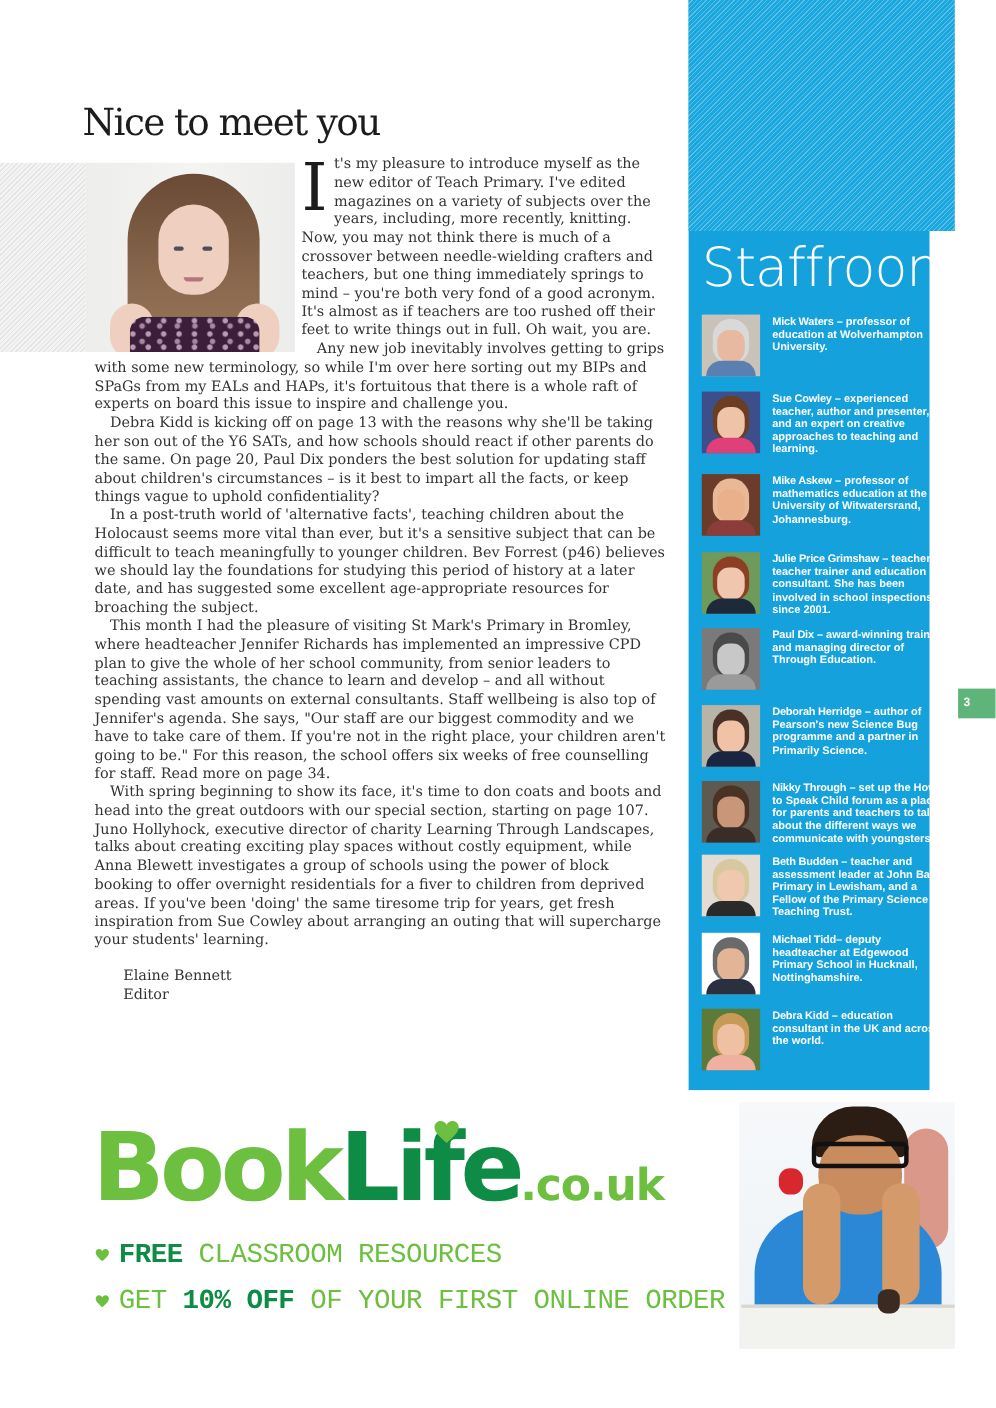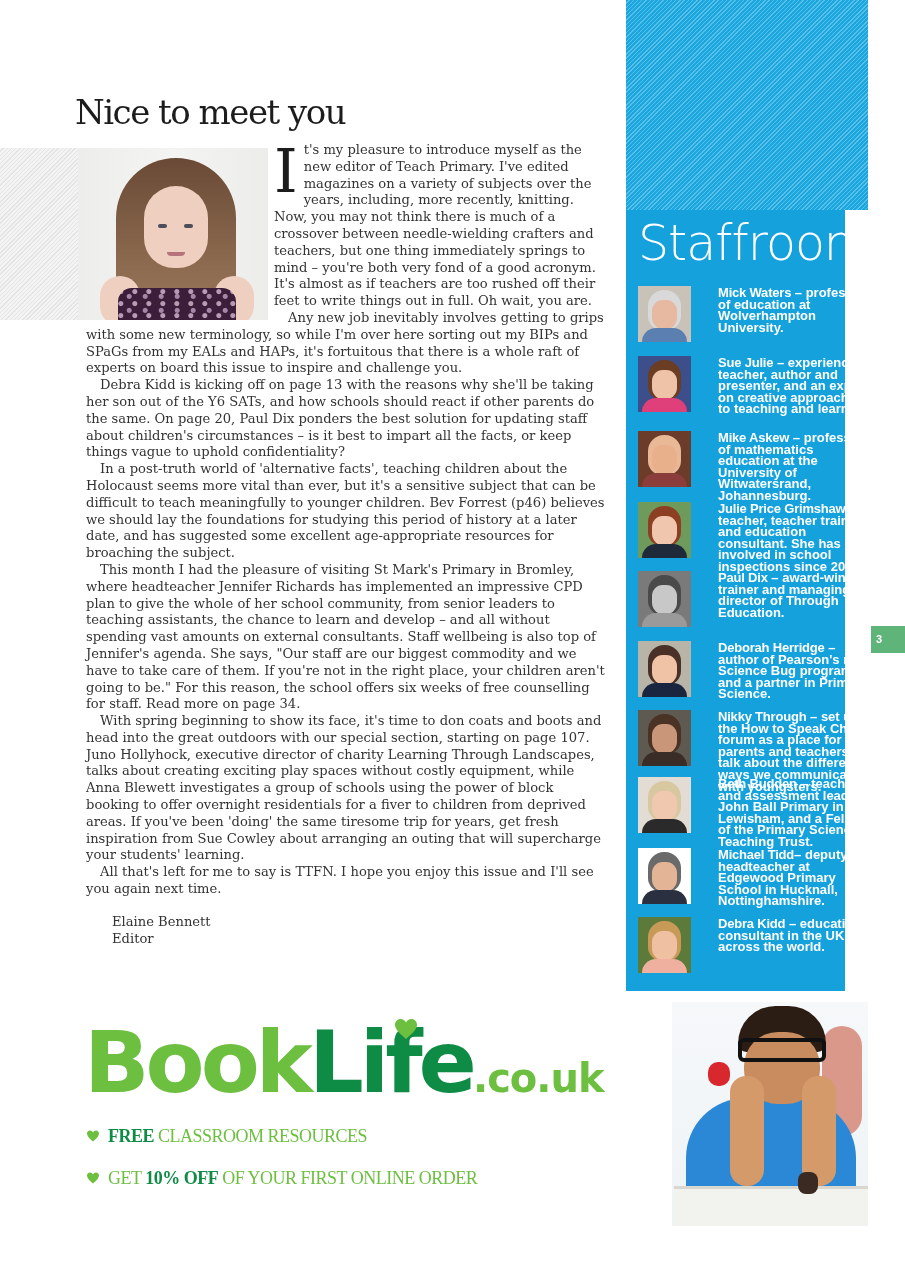--- a/index.html
+++ b/index.html
@@ -25,32 +25,32 @@
   .signature div { text-indent:0; }
 
   .staffroom-panel { position:absolute; left:626px; top:0; width:219px; height:991px; background:#15a2dc; }
   .staffroom-hatch { position:absolute; left:0; top:0; width:242px; height:210px; background:repeating-linear-gradient(135deg,#1aa6de 0 2px,#5ac0e8 2px 3px); }
   .staffroom-title { position:absolute; left:12px; top:215px; font-family:"DejaVu Sans", sans-serif; font-weight:200; font-size:49px; color:#ffffff; letter-spacing:-1px; -webkit-text-stroke:0; }
   .staff-item { position:absolute; left:12px; width:225px; }
   .staff-photo { position:absolute; left:0; top:0; width:53px; height:56px; overflow:hidden; }
   .staff-photo .h { position:absolute; left:10px; top:4px; width:33px; height:40px; border-radius:16px 16px 14px 14px; }
   .staff-photo .f { position:absolute; left:14px; top:14px; width:25px; height:30px; border-radius:12px 12px 14px 14px; }
   .staff-photo .b { position:absolute; left:4px; top:42px; width:45px; height:20px; border-radius:14px 14px 0 0; }
-  .staff-text { position:absolute; left:80px; top:1px; width:160px; font-family:"Liberation Sans", sans-serif; font-size:13px; line-height:11.6px; color:#ffffff; font-weight:bold; }
+  .staff-text { position:absolute; left:64px; top:1px; width:160px; font-family:"Liberation Sans", sans-serif; font-size:10px; line-height:11.6px; color:#ffffff; font-weight:bold; }
   .staff-name { font-weight:900; letter-spacing:-0.2px; }
 
   .page-number-tab { position:absolute; left:871px; top:626px; width:34px; height:27px; background:#5fb47a; color:#fff; font-family:"Liberation Sans", sans-serif; font-size:11px; font-weight:bold; line-height:27px; text-indent:5px; }
 
   .ad { position:absolute; left:0; top:1000px; width:830px; height:240px; }
   .ad-logo { position:absolute; left:84px; top:12px; font-family:"DejaVu Sans", sans-serif; font-weight:bold; font-size:86px; line-height:100px; letter-spacing:-4px; white-space:nowrap; }
   .ad-logo .book { color:#6cbf3f; }
   .ad-logo .life { color:#0e8c45; position:relative; }
   .ad-logo .domain { color:#6cbf3f; font-size:40px; letter-spacing:-1px; }
   .ad-heart { position:absolute; left:394px; top:18px; width:24px; height:22px; }
-  .ad-line { position:absolute; left:86px; font-family:Liberation Serif, serif; font-size:18px; color:#6cbf3f; white-space:nowrap; letter-spacing:-0.5px; }
+  .ad-line { position:absolute; left:86px; font-family:Liberation Mono, monospace; font-size:25px; color:#6cbf3f; white-space:nowrap; letter-spacing:-0.5px; }
   .ad-line b { color:#0e8c45; }
   .ad-bullet { display:inline-block; width:14px; margin-right:8px; }
   .ad-image { position:absolute; left:672px; top:2px; width:196px; height:224px; background:linear-gradient(180deg,#f6f8fa 0%,#eef3f6 100%); overflow:hidden; }
   .ad-image .boy-hair { position:absolute; left:66px; top:4px; width:88px; height:46px; border-radius:44px 44px 10px 10px; background:#2c1d14; }
   .ad-image .boy-face { position:absolute; left:72px; top:30px; width:76px; height:72px; border-radius:34px; background:#c98c5e; }
   .ad-image .glasses { position:absolute; left:66px; top:36px; width:88px; height:24px; border:4px solid #111; border-radius:6px; box-sizing:border-box; }
   .ad-image .shirt { position:absolute; left:14px; top:96px; width:170px; height:110px; border-radius:60px 60px 0 0; background:#2a88d6; }
   .ad-image .arm { position:absolute; top:74px; width:34px; height:110px; border-radius:16px; background:#d49a6a; }
   .ad-image .book { position:absolute; left:2px; top:184px; width:194px; height:40px; background:#f2f2ee; border-top:3px solid #d8d8d0; }
   .ad-image .monster { position:absolute; left:36px; top:60px; width:22px; height:24px; border-radius:10px; background:#d8282e; }
@@ -75,21 +75,20 @@
 </div>
 
 <div class="article">
   <div class="float-spacer"></div>
   <p class="first"><span class="drop-cap">I</span><span>t's my pleasure to introduce myself as the new editor of Teach Primary. I've edited magazines on a variety of subjects over the years, including, more recently, knitting. Now, you may not think there is much of a crossover between needle-wielding crafters and teachers, but one thing immediately springs to mind – you're both very fond of a good acronym. It's almost as if teachers are too rushed off their feet to write things out in full. Oh wait, you are.</span></p>
   <p>Any new job inevitably involves getting to grips with some new terminology, so while I'm over here sorting out my BIPs and SPaGs from my EALs and HAPs, it's fortuitous that there is a whole raft of experts on board this issue to inspire and challenge you.</p>
   <p>Debra Kidd is kicking off on page 13 with the reasons why she'll be taking her son out of the Y6 SATs, and how schools should react if other parents do the same. On page 20, Paul Dix ponders the best solution for updating staff about children's circumstances – is it best to impart all the facts, or keep things vague to uphold confidentiality?</p>
   <p>In a post-truth world of 'alternative facts', teaching children about the Holocaust seems more vital than ever, but it's a sensitive subject that can be difficult to teach meaningfully to younger children. Bev Forrest (p46) believes we should lay the foundations for studying this period of history at a later date, and has suggested some excellent age-appropriate resources for broaching the subject.</p>
   <p>This month I had the pleasure of visiting St Mark's Primary in Bromley, where headteacher Jennifer Richards has implemented an impressive CPD plan to give the whole of her school community, from senior leaders to teaching assistants, the chance to learn and develop – and all without spending vast amounts on external consultants. Staff wellbeing is also top of Jennifer's agenda. She says, "Our staff are our biggest commodity and we have to take care of them. If you're not in the right place, your children aren't going to be." For this reason, the school offers six weeks of free counselling for staff. Read more on page 34.</p>
   <p>With spring beginning to show its face, it's time to don coats and boots and head into the great outdoors with our special section, starting on page 107. Juno Hollyhock, executive director of charity Learning Through Landscapes, talks about creating exciting play spaces without costly equipment, while Anna Blewett investigates a group of schools using the power of block booking to offer overnight residentials for a fiver to children from deprived areas. If you've been 'doing' the same tiresome trip for years, get fresh inspiration from Sue Cowley about arranging an outing that will supercharge your students' learning.</p>
-  <p>All that's left for me to say is TTFN. I hope you enjoy this issue and I'll see you again next time.</p>
   <div class="signature">
     <div>Elaine Bennett</div>
     <div>Editor</div>
   </div>
 </div>
 
 <div class="staffroom-panel">
   <div class="staffroom-hatch"></div>
   <div class="staffroom-title">Staffroom</div>
   <div id="staff-list">
@@ -100,21 +99,21 @@
           <div class="b" style="background:#5b7fb0"></div>
         </div>
         <div class="staff-text"><span class="staff-name">Mick Waters</span><span> – professor of education at Wolverhampton University.</span></div>
       </div>
       <div class="staff-item" style="top: 356px;">
         <div class="staff-photo" style="background:#3c4f8a">
           <div class="h" style="background:#6b3d22"></div>
           <div class="f" style="background:#efc3a8"></div>
           <div class="b" style="background:#e0407a"></div>
         </div>
-        <div class="staff-text"><span class="staff-name">Sue Julie</span><span> – experienced teacher, author and presenter, and an expert on creative approaches to teaching and learning.</span></div>
+        <div class="staff-text"><span class="staff-name">Sue Cowley</span><span> – experienced teacher, author and presenter, and an expert on creative approaches to teaching and learning.</span></div>
       </div>
       <div class="staff-item" style="top: 431px;">
         <div class="staff-photo" style="background:#6b3c2a">
           <div class="h" style="background:#e9b896"></div>
           <div class="f" style="background:#e9b08c"></div>
           <div class="b" style="background:#8a3d3a"></div>
         </div>
         <div class="staff-text"><span class="staff-name">Mike Askew</span><span> – professor of mathematics education at the University of Witwatersrand, Johannesburg.</span></div>
       </div>
       <div class="staff-item" style="top: 502px;">

